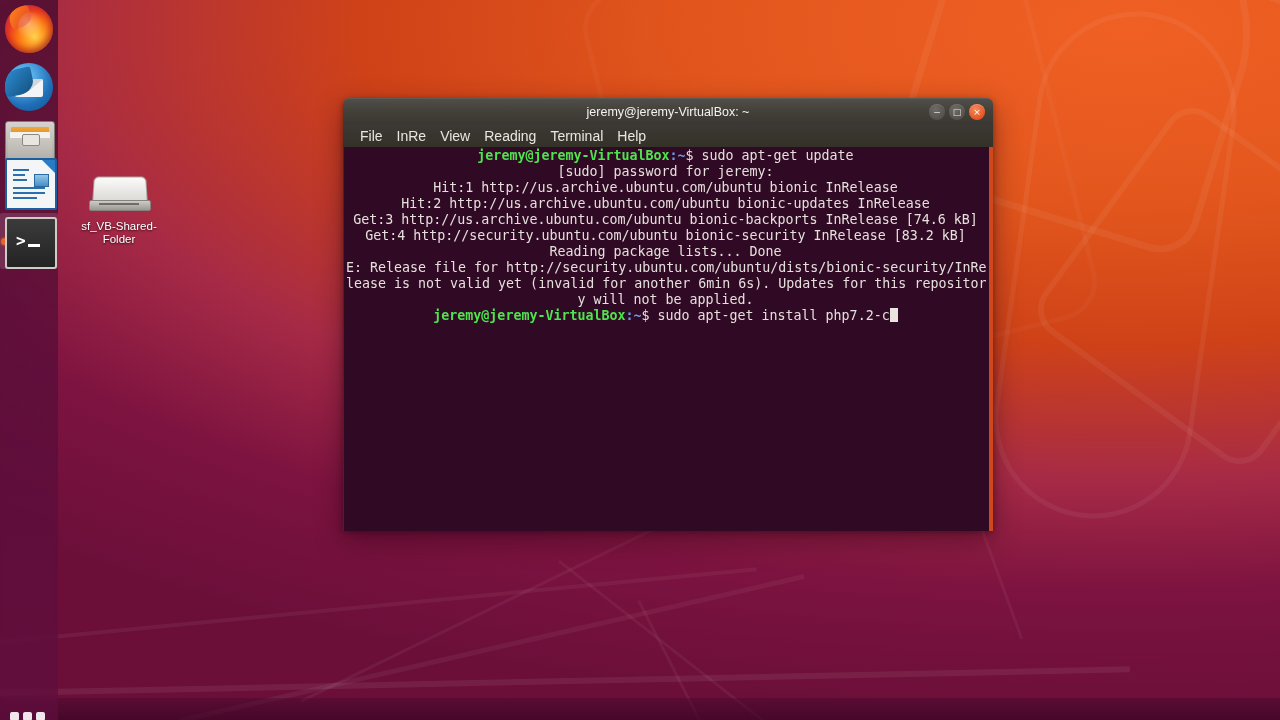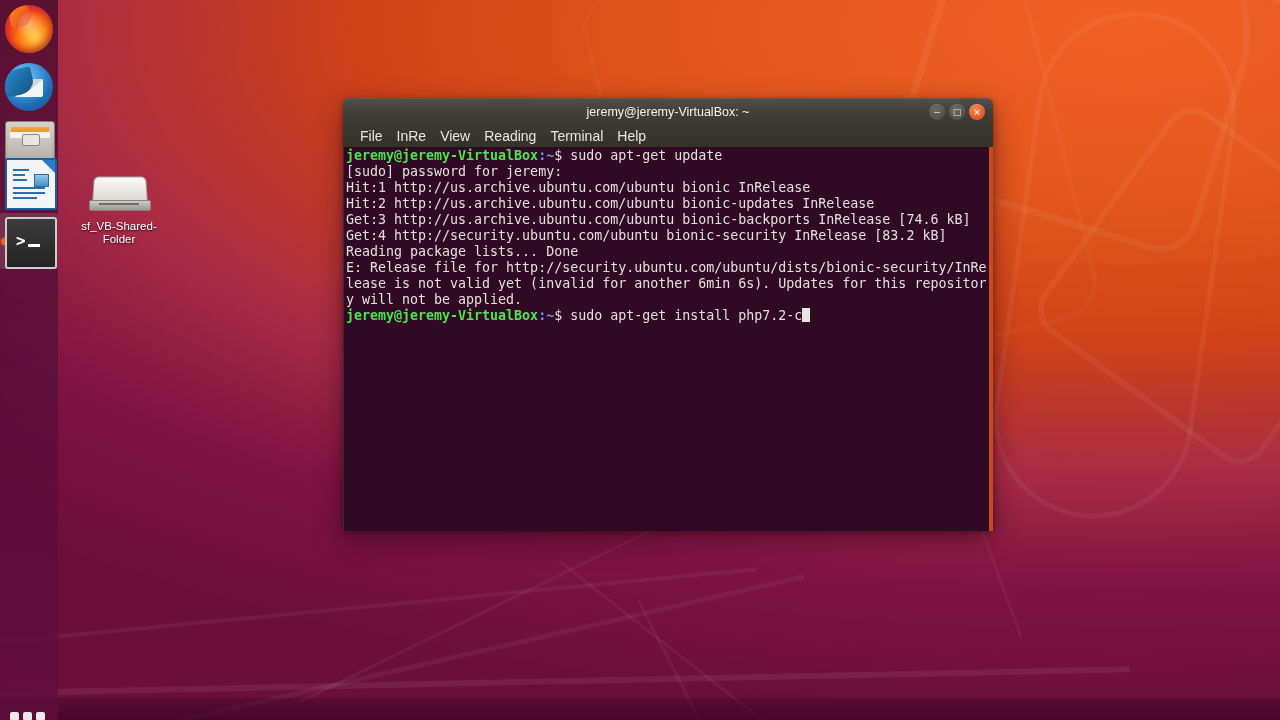--- a/index.html
+++ b/index.html
@@ -413,21 +413,21 @@
   }
   #term-text {
     position: absolute;
     left: 2px; top: 1px; right: 8px;
     font-family: "DejaVu Sans Mono", monospace;
     font-size: 13.3px;
     line-height: 16px;
     color: #e5e0dc;
     white-space: pre;
   }
-  .tline { display: block; height: 16px; }
+  .tline { display: block; height: 16px; text-align: center; }
   .c-user { color: #4ee44e; font-weight: bold; }
   .c-path { color: #6a9ce8; font-weight: bold; }
   .c-white { color: #e5e0dc; }
   .cursor {
     display: inline-block;
     width: 8px;
     height: 14px;
     background: #e8e4e0;
     vertical-align: -2px;
   }

